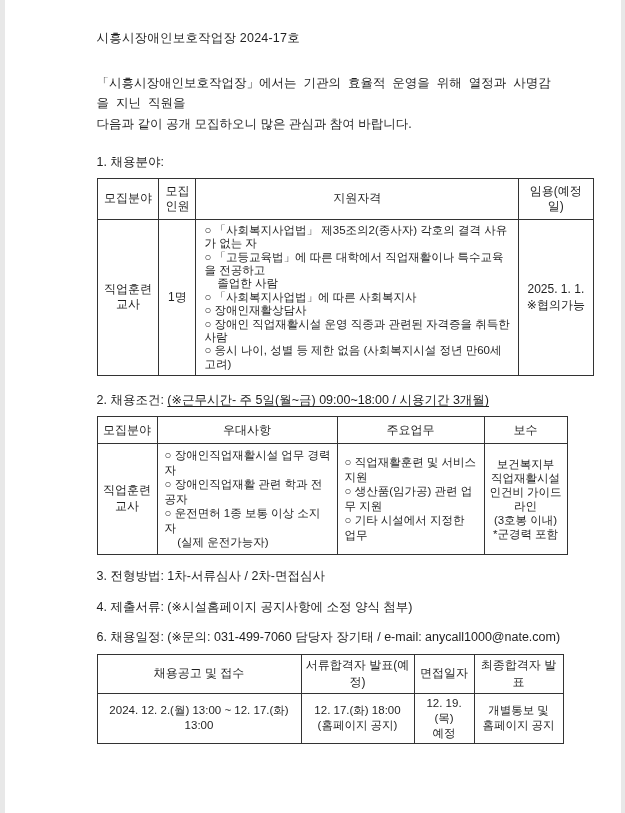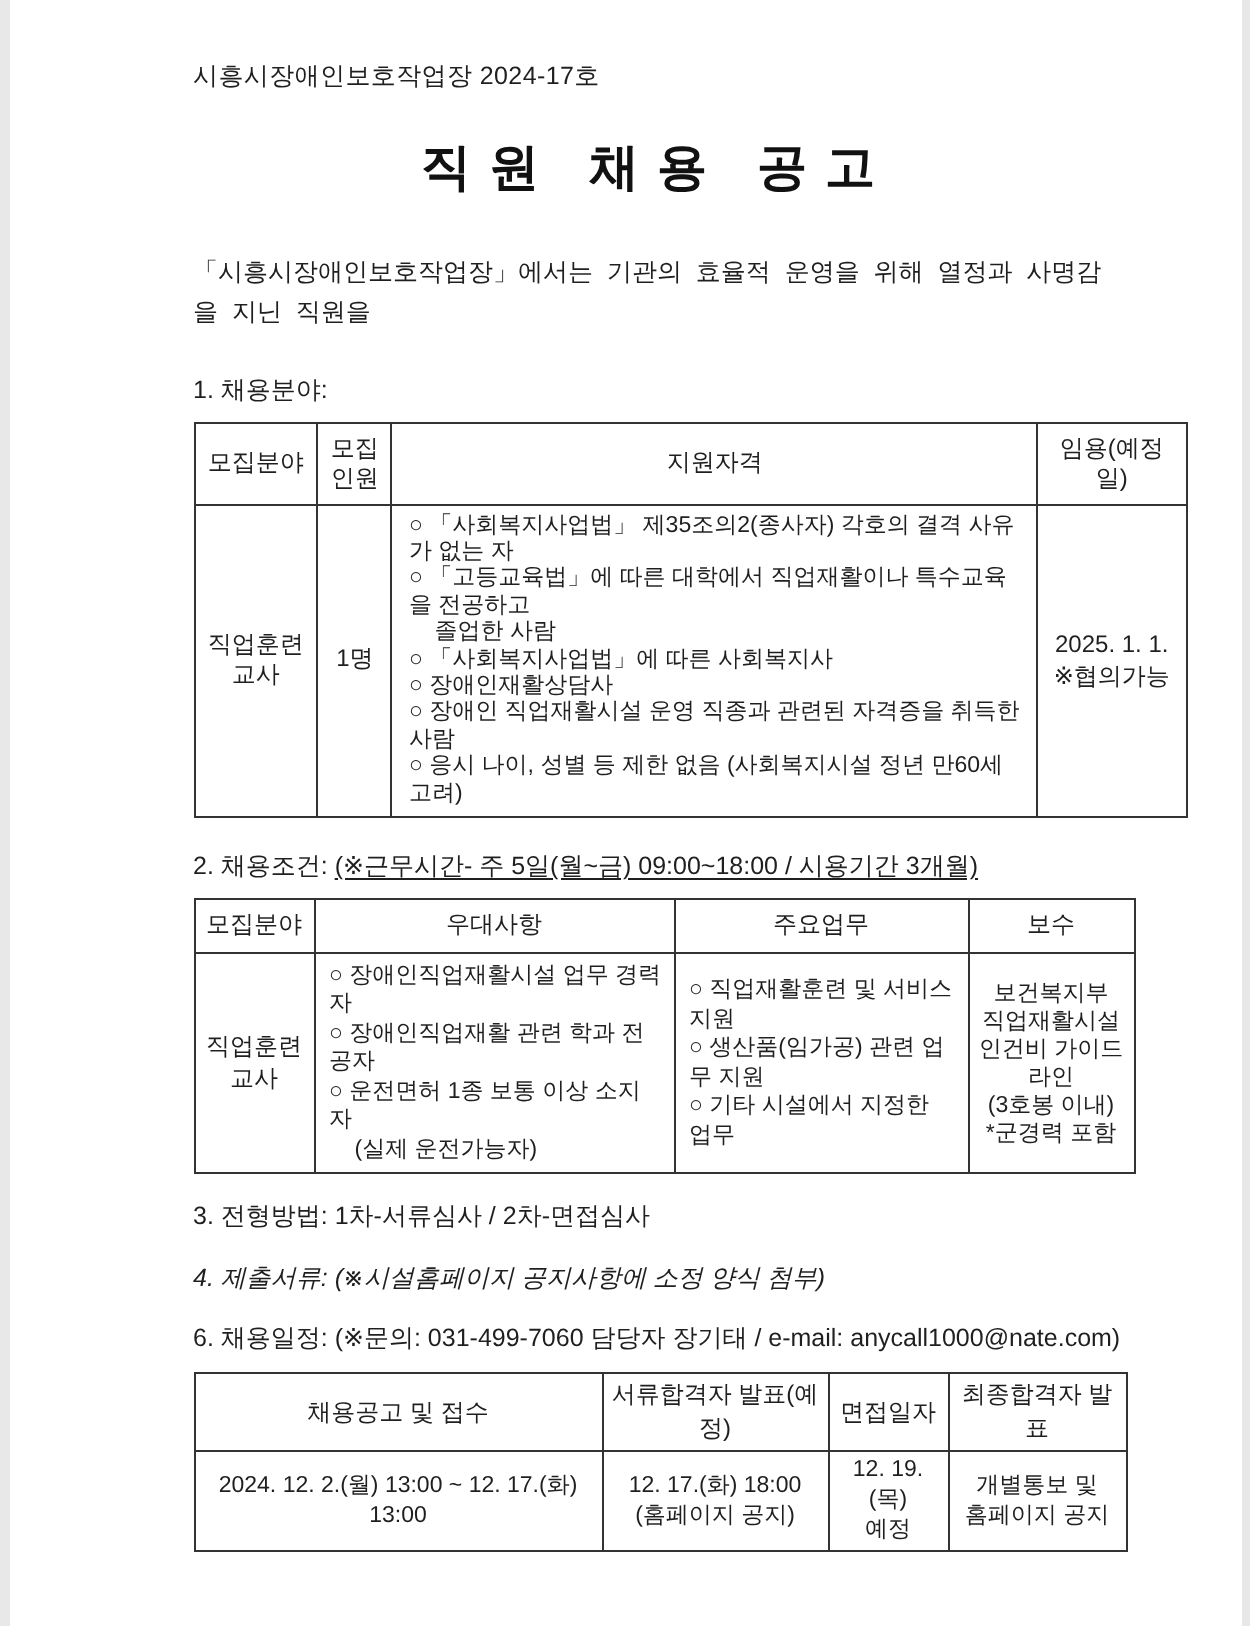--- a/index.html
+++ b/index.html
@@ -23,21 +23,21 @@
     letter-spacing:9px;
     margin-top:20px;
     color:#111;
   }
   .intro { margin-top:26px; line-height:1.62; }
   .intro div { white-space:pre-wrap; }
   .sec-heading { margin-top:0; }
   .s1 { margin-top:20px; }
   .s2 { margin-top:16px; }
   .s3 { margin-top:13px; }
-  .s4 { margin-top:14px;font-style:italic; }
+  .s4 { margin-top:14px; }
   .s4d { margin-top:6px; padding-left:6px; }
   .s5 { margin-top:14px; }
   .s6 { margin-top:13px; }
   .ul { text-decoration:underline; text-underline-offset:2px; }
 
   table { border-collapse:collapse; table-layout:fixed; }
   th, td { border:1px solid #333; font-weight:normal; padding:2px 4px; vertical-align:middle; }
   th { text-align:center; }
   .pre { white-space:pre-wrap; }
 
@@ -76,24 +76,24 @@
   .t3 thead th { height:23px; }
   .t3 td { height:37px; text-align:center; line-height:15px; font-size:11.5px; }
 </style>
 </head>
 <body>
 
 <div class="page">
 
   <div class="doc-number">시흥시장애인보호작업장  2024-17호</div>
 
-  <div class="title">직원 채용 공고</div>
 
   <div class="intro">
     <div>「시흥시장애인보호작업장」에서는  기관의  효율적  운영을  위해  열정과  사명감을  지닌  직원을</div>
+    <div>다음과 같이 공개 모집하오니 많은 관심과 참여 바랍니다.</div>
   </div>
 
   <div class="sec-heading s1">1. 채용분야:</div>
 
   <table class="t1">
     <colgroup>
         <col class="c-field">
         <col class="c-count">
         <col class="c-qual">
         <col class="c-appt">

